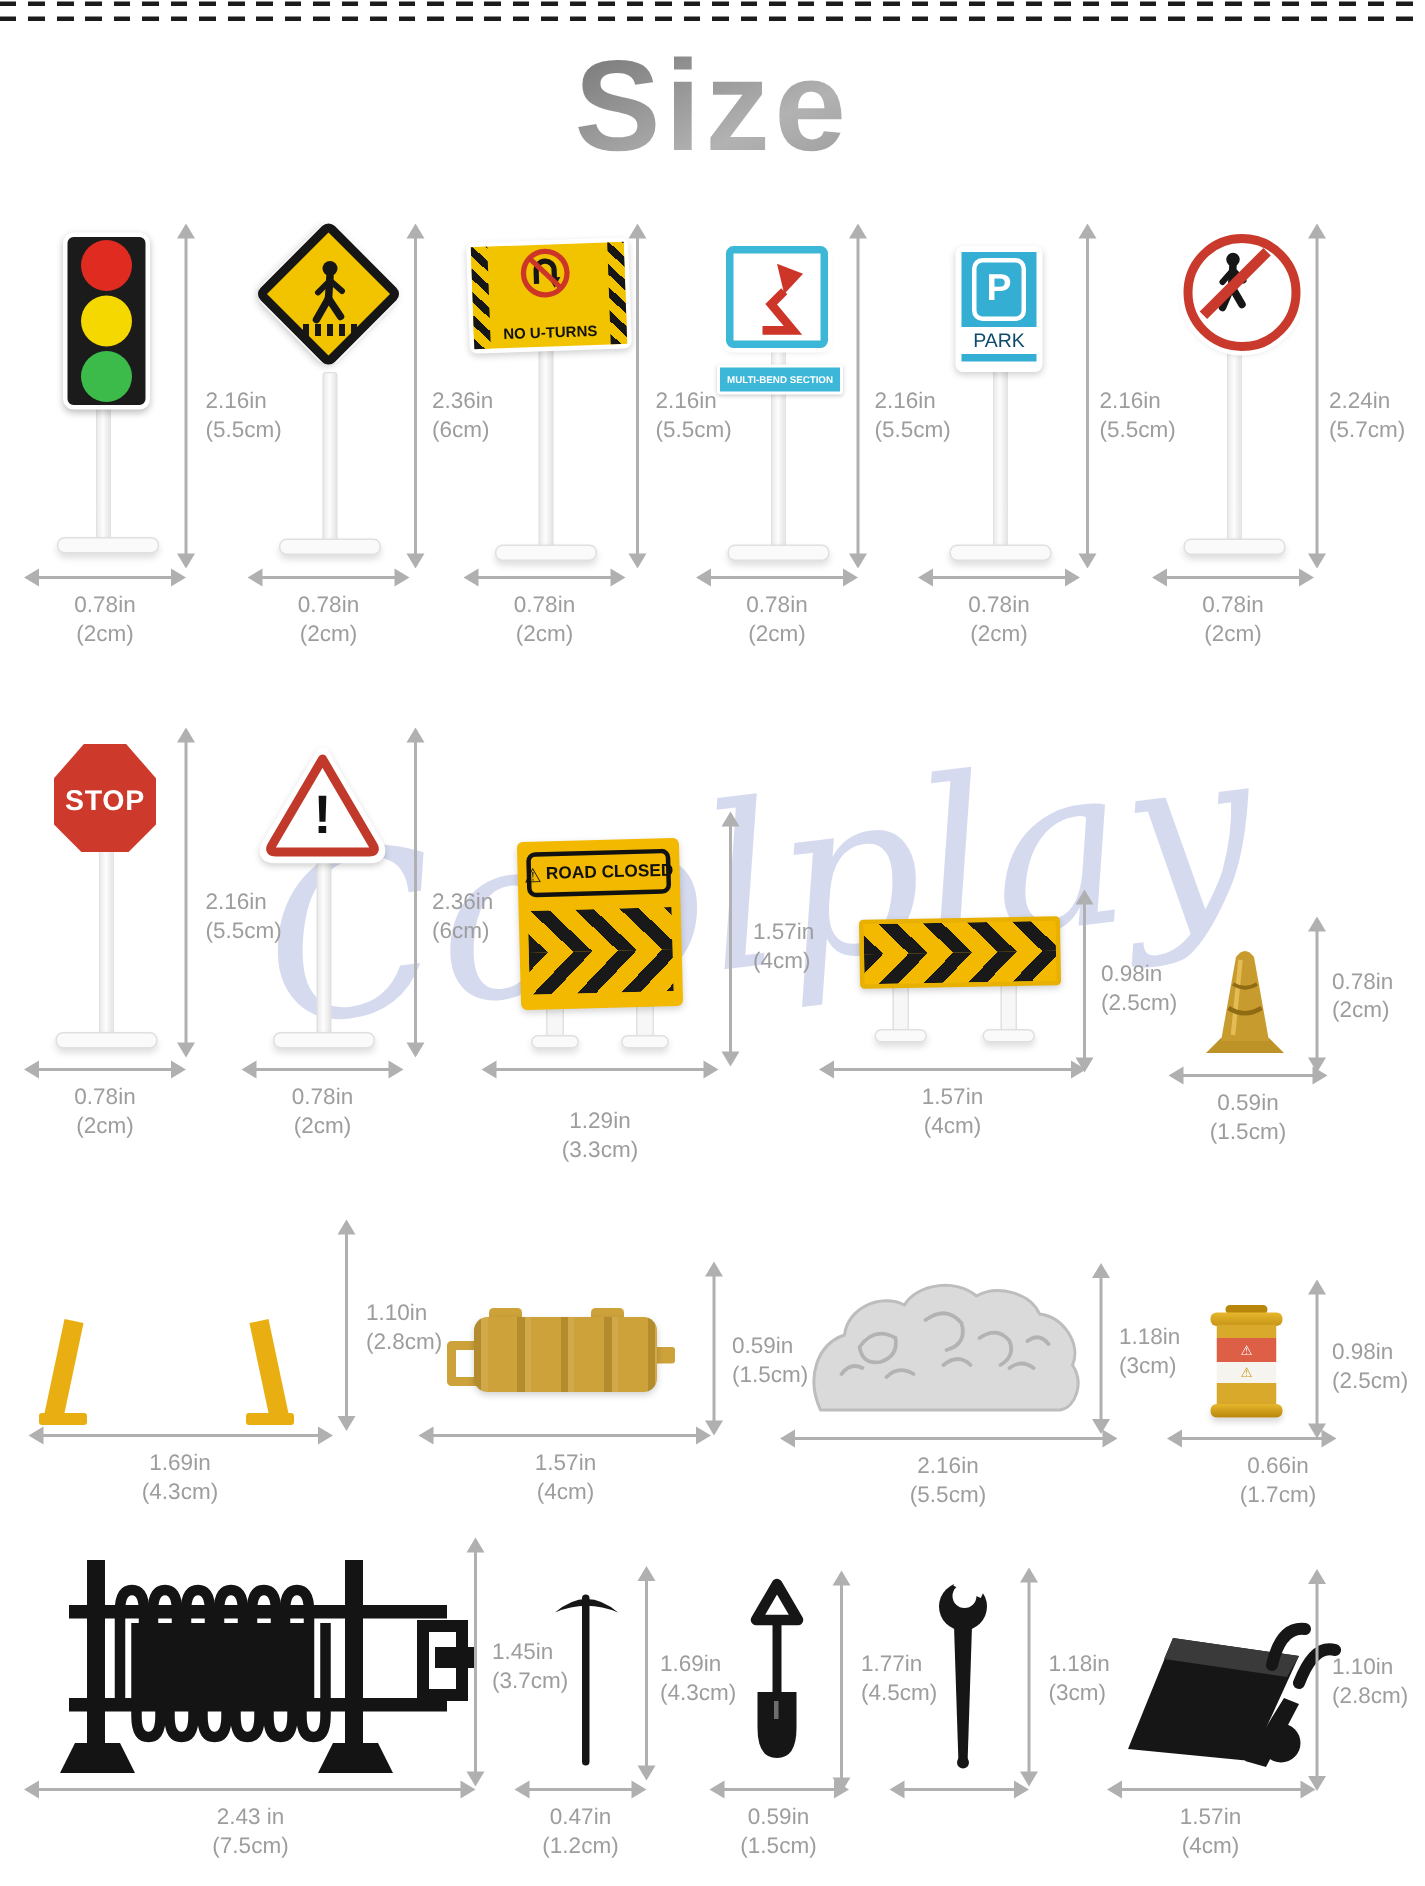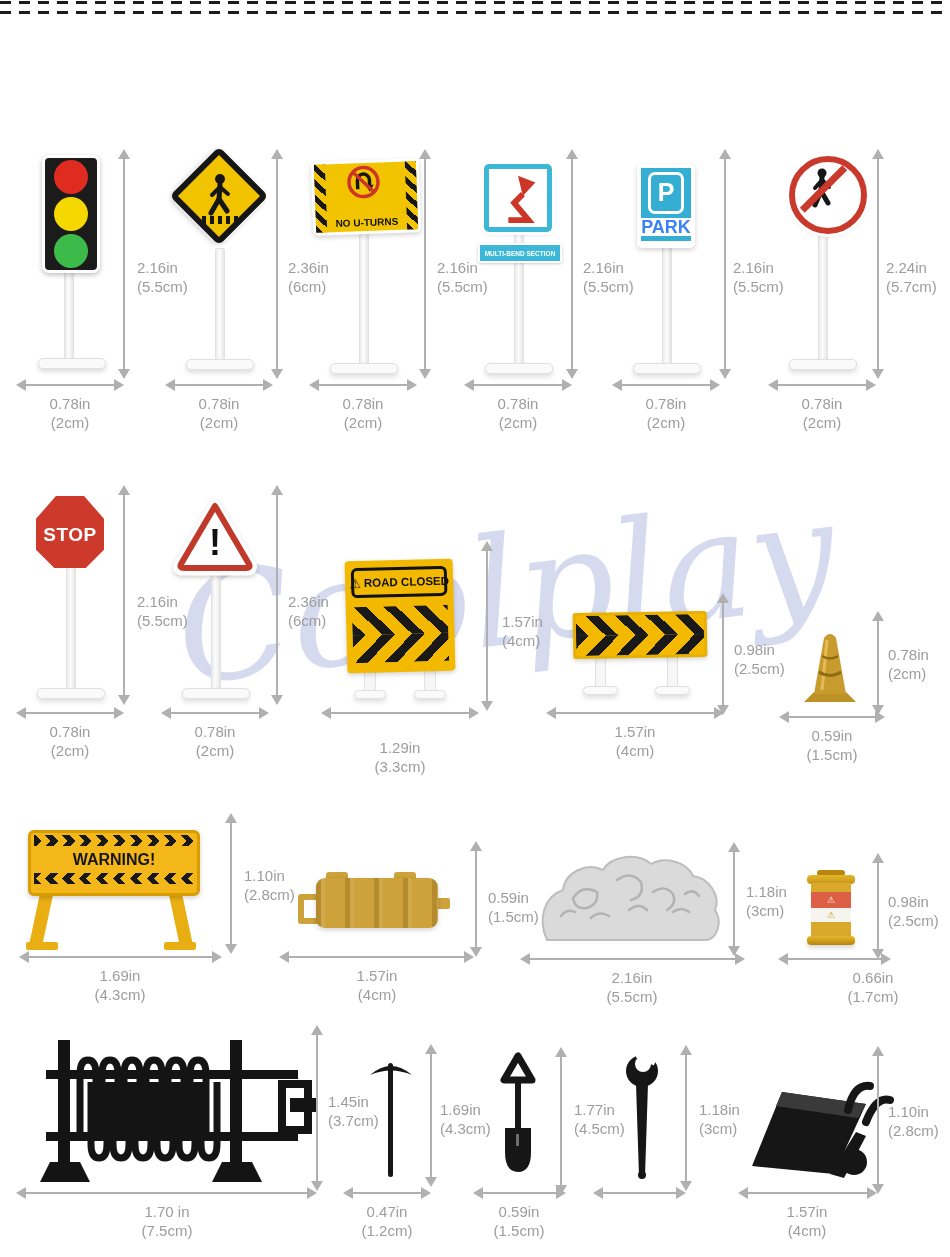--- a/index.html
+++ b/index.html
@@ -48,20 +48,21 @@
   .hzL,.hzR{position:absolute;top:0;bottom:0;width:11px;
         background:repeating-linear-gradient(45deg,#161616 0 5px,#f2c400 5px 11px)}
   .hzL{left:0}.hzR{right:0}
 </style>
 </head>
 <body>
 
 <div class="page">
   <div class="dashline" style="top:1px"></div>
   <div class="dashline" style="top:11px"></div>
+  <div class="title">Size</div>
   <div class="watermark">Coolplay</div>
 
   <div class="item" style="left:38px;top:155px;width:66px;height:215px">
     <div class="pole" style="left:26px;top:108px;height:98px"></div>
     <div class="lamp" style="left:4px;top:0;width:52px;height:112px">
       <span class="bulb" style="background:#e02b20"></span>
       <span class="bulb" style="background:#f5d800"></span>
       <span class="bulb" style="background:#3dbb4a"></span>
     </div>
     <div class="base" style="left:0;top:203px;width:66px"></div>
@@ -119,21 +120,21 @@
     </div>
     <div class="base" style="left:7px;top:199px;width:66px"></div>
   </div>
 
   <div class="item" style="left:633px;top:164px;width:66px;height:204px">
     <div class="pole" style="left:29px;top:80px;height:120px"></div>
     <div class="abs card" style="left:4px;top:0;width:58px;height:84px;background:#fff;border-radius:5px">
       <div style="margin:4px 4px 0;height:50px;background:#35aed3;display:flex;align-items:center;justify-content:center">
         <span style="display:block;width:30px;height:36px;border:3px solid #fff;border-radius:7px;color:#fff;font-size:25px;font-weight:bold;text-align:center;line-height:34px">P</span>
       </div>
-      <div style="text-align:center;font-size:18px;font-weight:bold;color:#3b82f6;line-height:18px">PARK</div>
+      <div style="text-align:center;font-size:13px;font-weight:normal;color:#0c4a6e;line-height:18px">PARK</div>
       <div style="margin:0 4px;height:5px;background:#35aed3"></div>
     </div>
     <div class="base" style="left:0;top:199px;width:66px"></div>
   </div>
 
   <div class="item" style="left:789px;top:156px;width:66px;height:212px">
     <div class="pole" style="left:29px;top:62px;height:142px"></div>
     <div class="abs" style="left:0;top:0;width:66px;height:66px;border-radius:50%;background:#fff;border:6px solid #c93a2c;box-shadow:0 0 0 3px #fff,0 2px 5px rgba(0,0,0,.18)">
       <svg width="34" height="44" viewBox="0 0 34 44" style="margin:5px 0 0 11px">
         <g stroke="#161616" stroke-linecap="round" fill="none">
@@ -317,31 +318,20 @@
   <div class="dim c" style="left:777px;top:726px">
       <div>0.59in</div>
       <div>(1.5cm)</div>
     </div>
 
   <div class="item" style="left:26px;top:830px;width:172px;height:124px">
     <div class="abs" style="left:10px;top:50px;width:13px;height:66px;background:#e9af12;transform:rotate(12deg)"></div>
     <div class="abs" style="left:147px;top:50px;width:13px;height:66px;background:#e9af12;transform:rotate(-12deg)"></div>
     <div class="abs" style="left:0;top:112px;width:32px;height:8px;background:#e9af12;border-radius:2px"></div>
     <div class="abs" style="left:138px;top:112px;width:32px;height:8px;background:#e9af12;border-radius:2px"></div>
-    <div class="abs card" style="left:2px;top:0;width:166px;height:60px;background:#f3b71a;border:3px solid #d89d00;border-radius:6px;overflow:hidden">
-      <div class="chv chvS" style="height:11px;margin:2px 3px 0">
-          <i></i>
-          <i></i>
-        </div>
-      <div style="text-align:center;font-size:16px;font-weight:bold;color:#161616;line-height:27px">WARNING!</div>
-      <div class="chv chvSR" style="height:11px;margin:0 3px">
-          <i></i>
-          <i></i>
-        </div>
-    </div>
   </div>
 
   <div class="item" style="left:298px;top:872px;width:152px;height:62px">
     <div class="abs" style="left:0;top:22px;width:16px;height:18px;border:6px solid #cda23b;border-radius:3px"></div>
     <div class="abs" style="left:138px;top:26px;width:14px;height:11px;background:#cda23b;border-radius:2px"></div>
     <div class="abs" style="left:28px;top:0;width:22px;height:12px;background:#cda23b;border-radius:3px"></div>
     <div class="abs" style="left:96px;top:0;width:22px;height:12px;background:#cda23b;border-radius:3px"></div>
     <div class="abs card" style="left:18px;top:6px;width:122px;height:50px;background:#cda23b;border-radius:9px;
          background-image:repeating-linear-gradient(90deg,rgba(90,62,0,.22) 0 5px,rgba(255,255,255,.08) 5px 9px,transparent 9px 29px)"></div>
   </div>
@@ -404,21 +394,21 @@
       <div>(4.3cm)</div>
     </div>
   <div class="dim c" style="left:322px;top:966px">
       <div>1.57in</div>
       <div>(4cm)</div>
     </div>
   <div class="dim c" style="left:577px;top:968px">
       <div>2.16in</div>
       <div>(5.5cm)</div>
     </div>
-  <div class="dim c" style="left:818px;top:968px">
+  <div class="dim c" style="left:797px;top:968px">
       <div>0.66in</div>
       <div>(1.7cm)</div>
     </div>
 
   <div class="item" style="left:28px;top:1032px;width:290px;height:152px">
     <svg width="290" height="152" viewBox="0 0 290 152">
       <g fill="#141414">
         <rect x="30" y="8" width="12" height="124"></rect>
         <polygon points="12,150 62,150 52,130 22,130"></polygon>
         <rect x="202" y="8" width="12" height="124"></rect>
@@ -506,21 +496,21 @@
   <div class="dim" style="left:888px;top:1102px">
       <div>1.10in</div>
       <div>(2.8cm)</div>
     </div>
   <div class="ha" style="left:25px;top:1192px;width:283px"></div>
   <div class="ha" style="left:352px;top:1192px;width:70px"></div>
   <div class="ha" style="left:482px;top:1192px;width:75px"></div>
   <div class="ha" style="left:602px;top:1192px;width:75px"></div>
   <div class="ha" style="left:747px;top:1192px;width:121px"></div>
   <div class="dim c" style="left:112px;top:1202px">
-      <div>1.70 in</div>
+      <div>2.43 in</div>
       <div>(7.5cm)</div>
     </div>
   <div class="dim c" style="left:332px;top:1202px">
       <div>0.47in</div>
       <div>(1.2cm)</div>
     </div>
   <div class="dim c" style="left:464px;top:1202px">
       <div>0.59in</div>
       <div>(1.5cm)</div>
     </div>

